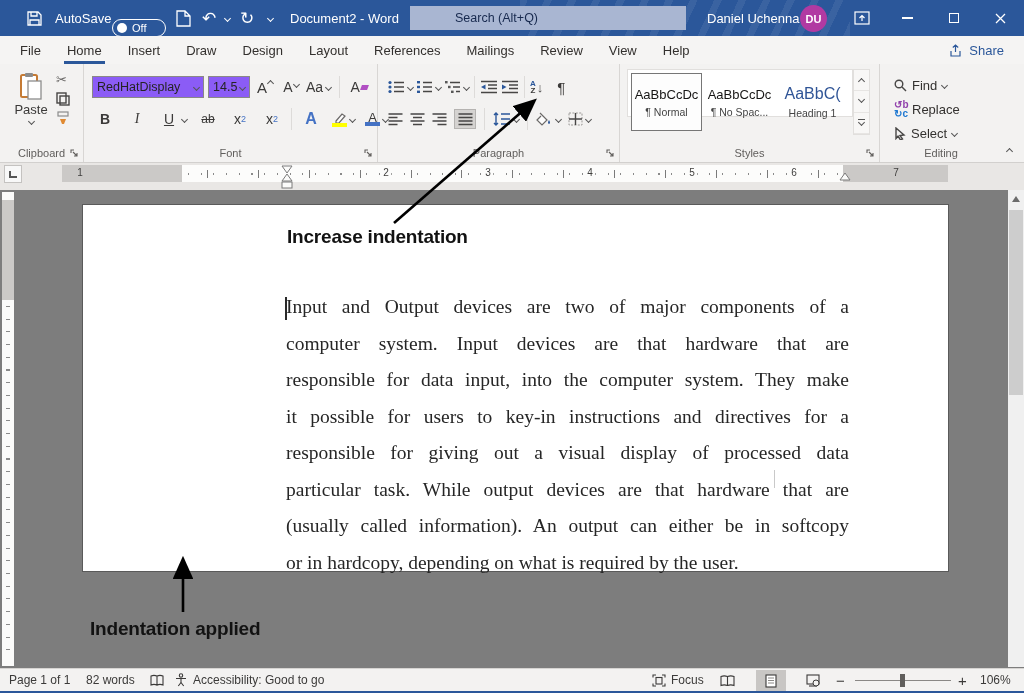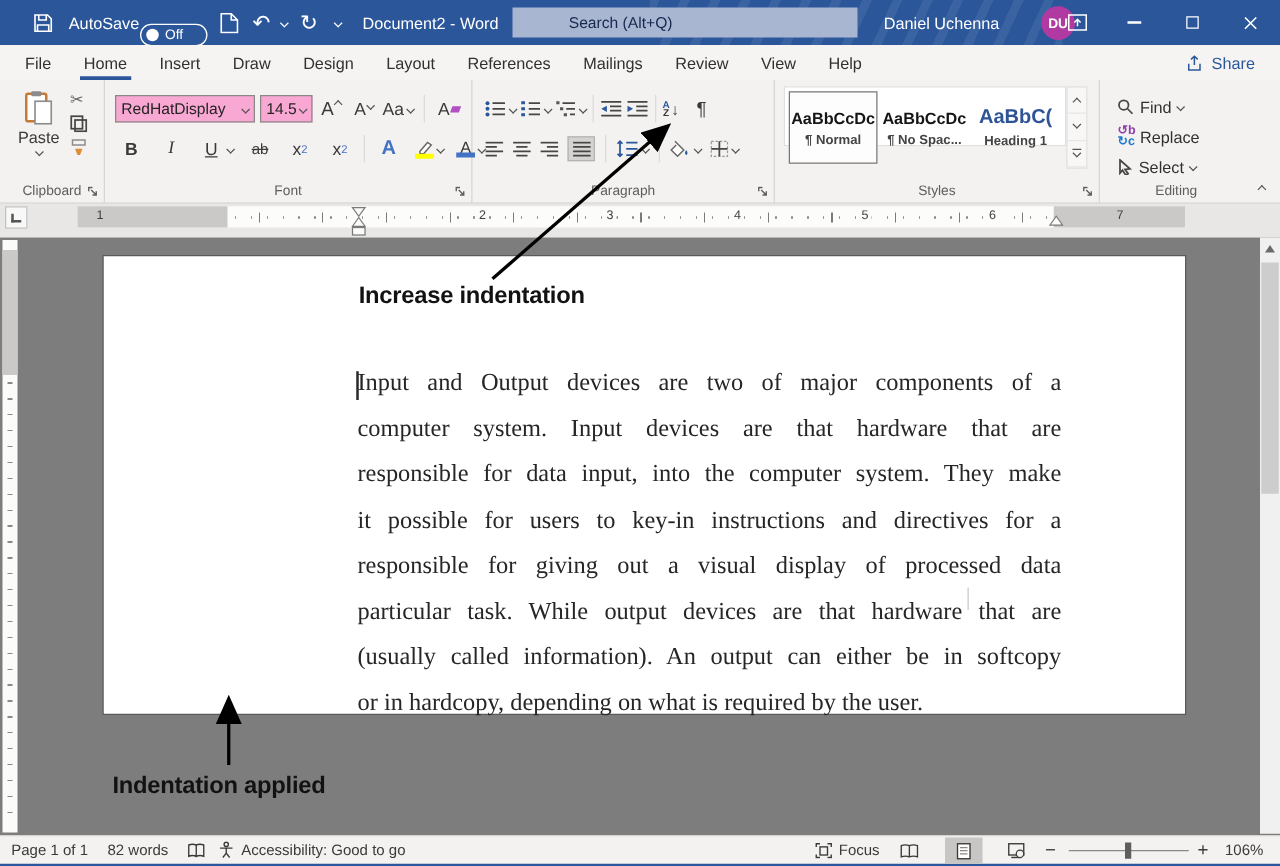--- a/index.html
+++ b/index.html
@@ -14,21 +14,21 @@
   .autosave-pill { position:absolute; left:112px; top:9px; width:54px; height:18px; border:1px solid #fff;
      border-radius:9px; display:flex; align-items:center; font-size:11px; color:#fff;margin-top:10px; }
   .autosave-knob { width:10px; height:10px; border-radius:50%; background:#fff; margin:0 5px 0 4px; }
   .chev { display:inline-block; width:5px; height:5px; border-right:1.4px solid currentColor; border-bottom:1.4px solid currentColor; transform:rotate(45deg); }
   .chev.up { transform:rotate(-135deg); }
   .search-box { position:absolute; left:410px; top:6px; width:276px; height:24px; background:#a9b6d2; border:none;
      font-size:12.5px; color:#17294e; padding-left:45px; outline:none; font-family:"Liberation Sans",sans-serif; }
   .search-box::placeholder { color:#17294e; opacity:1; }
   .search-glass { position:absolute; left:420px; top:11px; }
   .avatar { position:absolute; left:800px; top:5px; width:27px; height:27px; border-radius:50%; background:#b13aa2;
-     color:#fff; font-size:11px; display:flex; align-items:center; justify-content:center; font-weight:bold;margin-left:33px; }
+     color:#fff; font-size:11px; display:flex; align-items:center; justify-content:center; font-weight:bold; }
   .winbtn { position:absolute; top:0; width:44px; height:36px; display:flex; align-items:center; justify-content:center; }
 
   
   .tabsrow { position:absolute; left:0; top:36px; width:1024px; height:28px; background:#f5f4f3; display:flex; align-items:stretch; padding-left:7px; }
   .tab { padding:0 13px; font-size:13px; color:#33302e; display:flex; align-items:center; position:relative; }
   .tab.active::after { content:""; position:absolute; left:10px; right:10px; bottom:0; height:3px; background:#2b579a; }
   .share-btn { position:absolute; right:12px; top:3px; height:23px; display:flex; align-items:center; gap:5px;
      color:#2b579a; font-size:13px; padding:0 8px; }
 
   
@@ -39,30 +39,30 @@
   .rbtn { display:inline-flex; align-items:center; justify-content:center; color:#3b3a39; }
   .icon-stroke { stroke:#474645; stroke-width:1.4; fill:none; }
   .row { position:absolute; left:0; display:flex; align-items:center; }
   .vsep { width:1px; height:22px; background:#dddbd9; margin:0 4px; }
 
   
   .paste-btn { position:absolute; left:8px; top:8px; width:46px; height:72px; display:flex; flex-direction:column; align-items:center; font-size:13px; color:#3b3a39; }
   .clip-col { position:absolute; left:56px; top:8px; display:flex; flex-direction:column; gap:5px; }
 
   
-  .combo { background:#f9a8d4; border:1px solid #8a8886; height:22px; display:flex; align-items:center; font-size:12.5px; color:#252423; padding:0 4px; justify-content:space-between; }
+  .combo { background:#8b5cf6; border:1px solid #8a8886; height:22px; display:flex; align-items:center; font-size:12.5px; color:#252423; padding:0 4px; justify-content:space-between; }
   .fbtn { min-width:22px; height:22px; display:inline-flex; align-items:center; justify-content:center; font-size:14px; color:#3b3a39; }
   .sub2 { font-size:9px; color:#4472c4; }
   .colorbar { display:block; width:15px; height:4px; margin-top:-1px; }
 
   
   .selbox { background:#d5d3d1; border:1px solid #b5b3b1; }
 
   
-  .styles-panel { position:absolute; left:7px; top:5px; width:226px; height:48px; background:#fff; border:1px solid #e1dfdd; display:flex; padding:3px; gap:2px;font-weight:bold; }
+  .styles-panel { position:absolute; left:7px; top:5px; width:226px; height:48px; background:#fff; border:1px solid #e1dfdd; display:flex; padding:3px; gap:2px; }
   .style-card { width:71px; height:58px; display:flex; flex-direction:column; align-items:center; justify-content:center; gap:4px; }
   .style-card.selected { border:1px solid #767676; background:#fdfdfd; }
   .style-sample { font-size:13px; color:#161514; white-space:nowrap; }
   .style-name { font-size:10.5px; color:#444; white-space:nowrap; }
   .style-scroll { position:absolute; left:233px; top:5px; width:17px; height:66px; border:1px solid #e1dfdd; background:#f8f7f6; display:flex; flex-direction:column; }
   .style-scroll > div { flex:1; display:flex; align-items:center; justify-content:center; border-bottom:1px solid #e7e5e3; color:#555; }
 
   
   .edit-row { display:flex; align-items:center; gap:5px; height:22px; font-size:13px; color:#33312f; }
 

